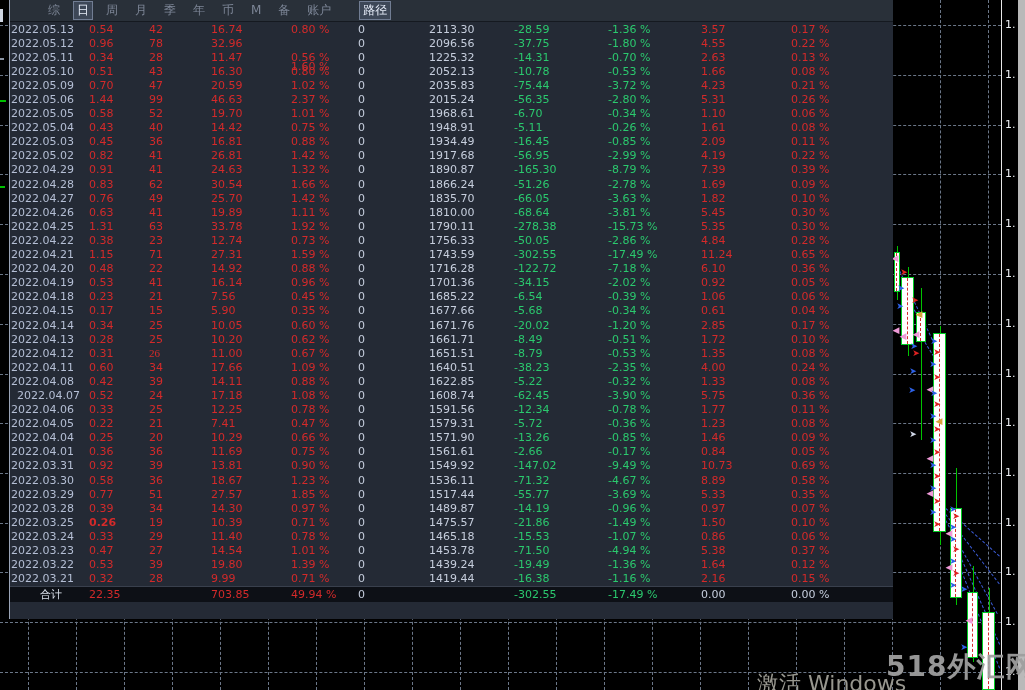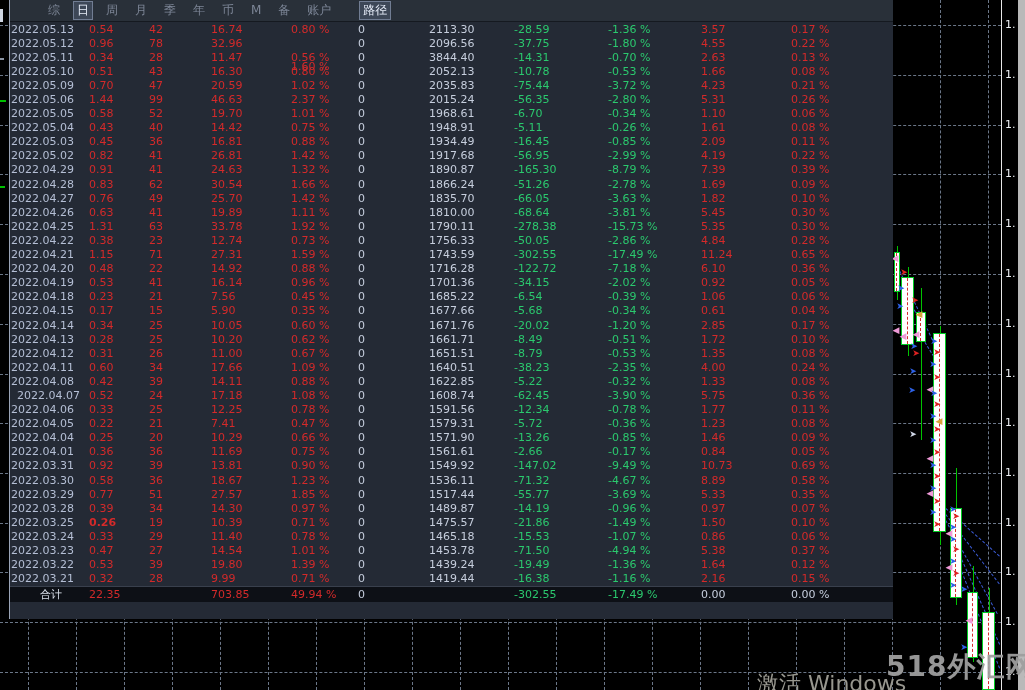--- a/index.html
+++ b/index.html
@@ -240,21 +240,21 @@
         <span class="cell c-red" style="width: 90px;">4.55</span>
         <span class="cell c-red" style="width: 103px;">0.22 %</span>
       </div>
       <div class="trow">
         <span class="cell c-date" style="width: 78px;">2022.05.11</span>
         <span class="cell c-red" style="width: 60px;">0.34</span>
         <span class="cell c-red" style="width: 62px;">28</span>
         <span class="cell c-red" style="width: 80px;">11.47</span>
         <span class="cell c-red" style="width: 67px;">0.56 %</span>
         <span class="cell c-gray" style="width: 71px;">0</span>
-        <span class="cell c-gray" style="width: 85px;">3844.40</span>
+        <span class="cell c-gray" style="width: 85px;">1225.32</span>
         <span class="cell c-green" style="width: 94px;">-14.31</span>
         <span class="cell c-green" style="width: 93px;">-0.70 %</span>
         <span class="cell c-red" style="width: 90px;">2.63</span>
         <span class="cell c-red" style="width: 103px;">0.13 %</span>
       </div>
       <div class="trow">
         <span class="cell c-date" style="width: 78px;">2022.05.10</span>
         <span class="cell c-red" style="width: 60px;">0.51</span>
         <span class="cell c-red" style="width: 62px;">43</span>
         <span class="cell c-red" style="width: 80px;">16.30</span>
@@ -509,21 +509,21 @@
         <span class="cell c-gray" style="width: 71px;">0</span>
         <span class="cell c-gray" style="width: 85px;">1661.71</span>
         <span class="cell c-green" style="width: 94px;">-8.49</span>
         <span class="cell c-green" style="width: 93px;">-0.51 %</span>
         <span class="cell c-red" style="width: 90px;">1.72</span>
         <span class="cell c-red" style="width: 103px;">0.10 %</span>
       </div>
       <div class="trow">
         <span class="cell c-date" style="width: 78px;">2022.04.12</span>
         <span class="cell c-red" style="width: 60px;">0.31</span>
-        <span class="cell c-red" style="width: 62px;">26</span>
+        <span class="cell c-red" style="width: 62px; font-family: Liberation Serif, serif;">26</span>
         <span class="cell c-red" style="width: 80px;">11.00</span>
         <span class="cell c-red" style="width: 67px;">0.67 %</span>
         <span class="cell c-gray" style="width: 71px;">0</span>
         <span class="cell c-gray" style="width: 85px;">1651.51</span>
         <span class="cell c-green" style="width: 94px;">-8.79</span>
         <span class="cell c-green" style="width: 93px;">-0.53 %</span>
         <span class="cell c-red" style="width: 90px;">1.35</span>
         <span class="cell c-red" style="width: 103px;">0.08 %</span>
       </div>
       <div class="trow">

